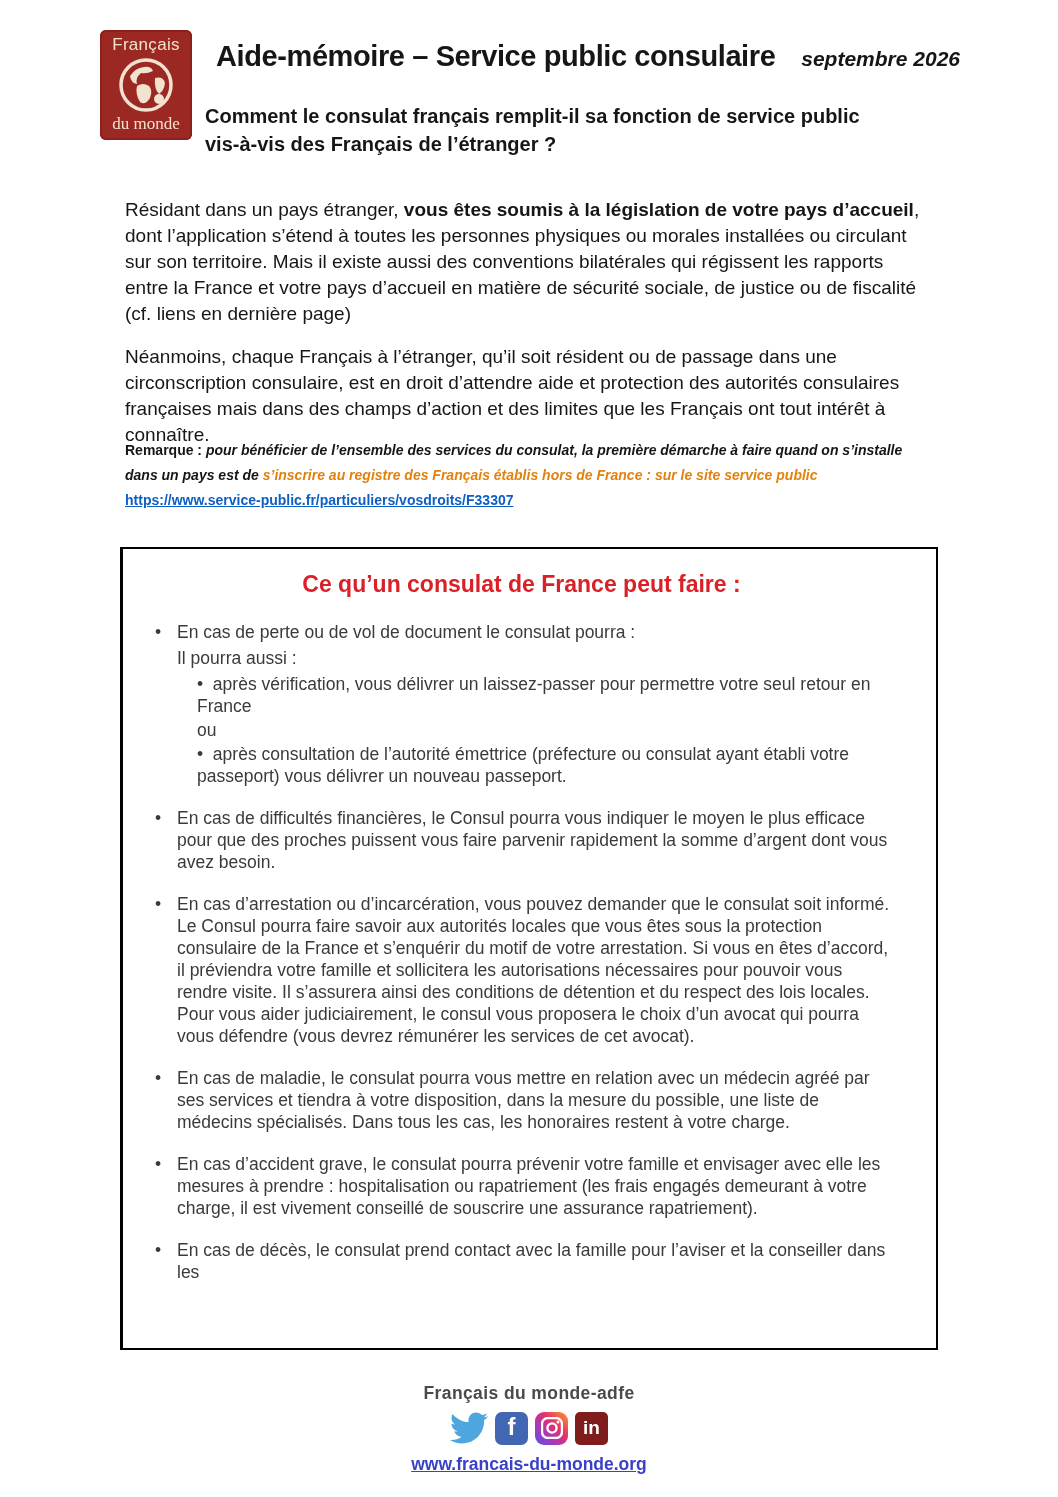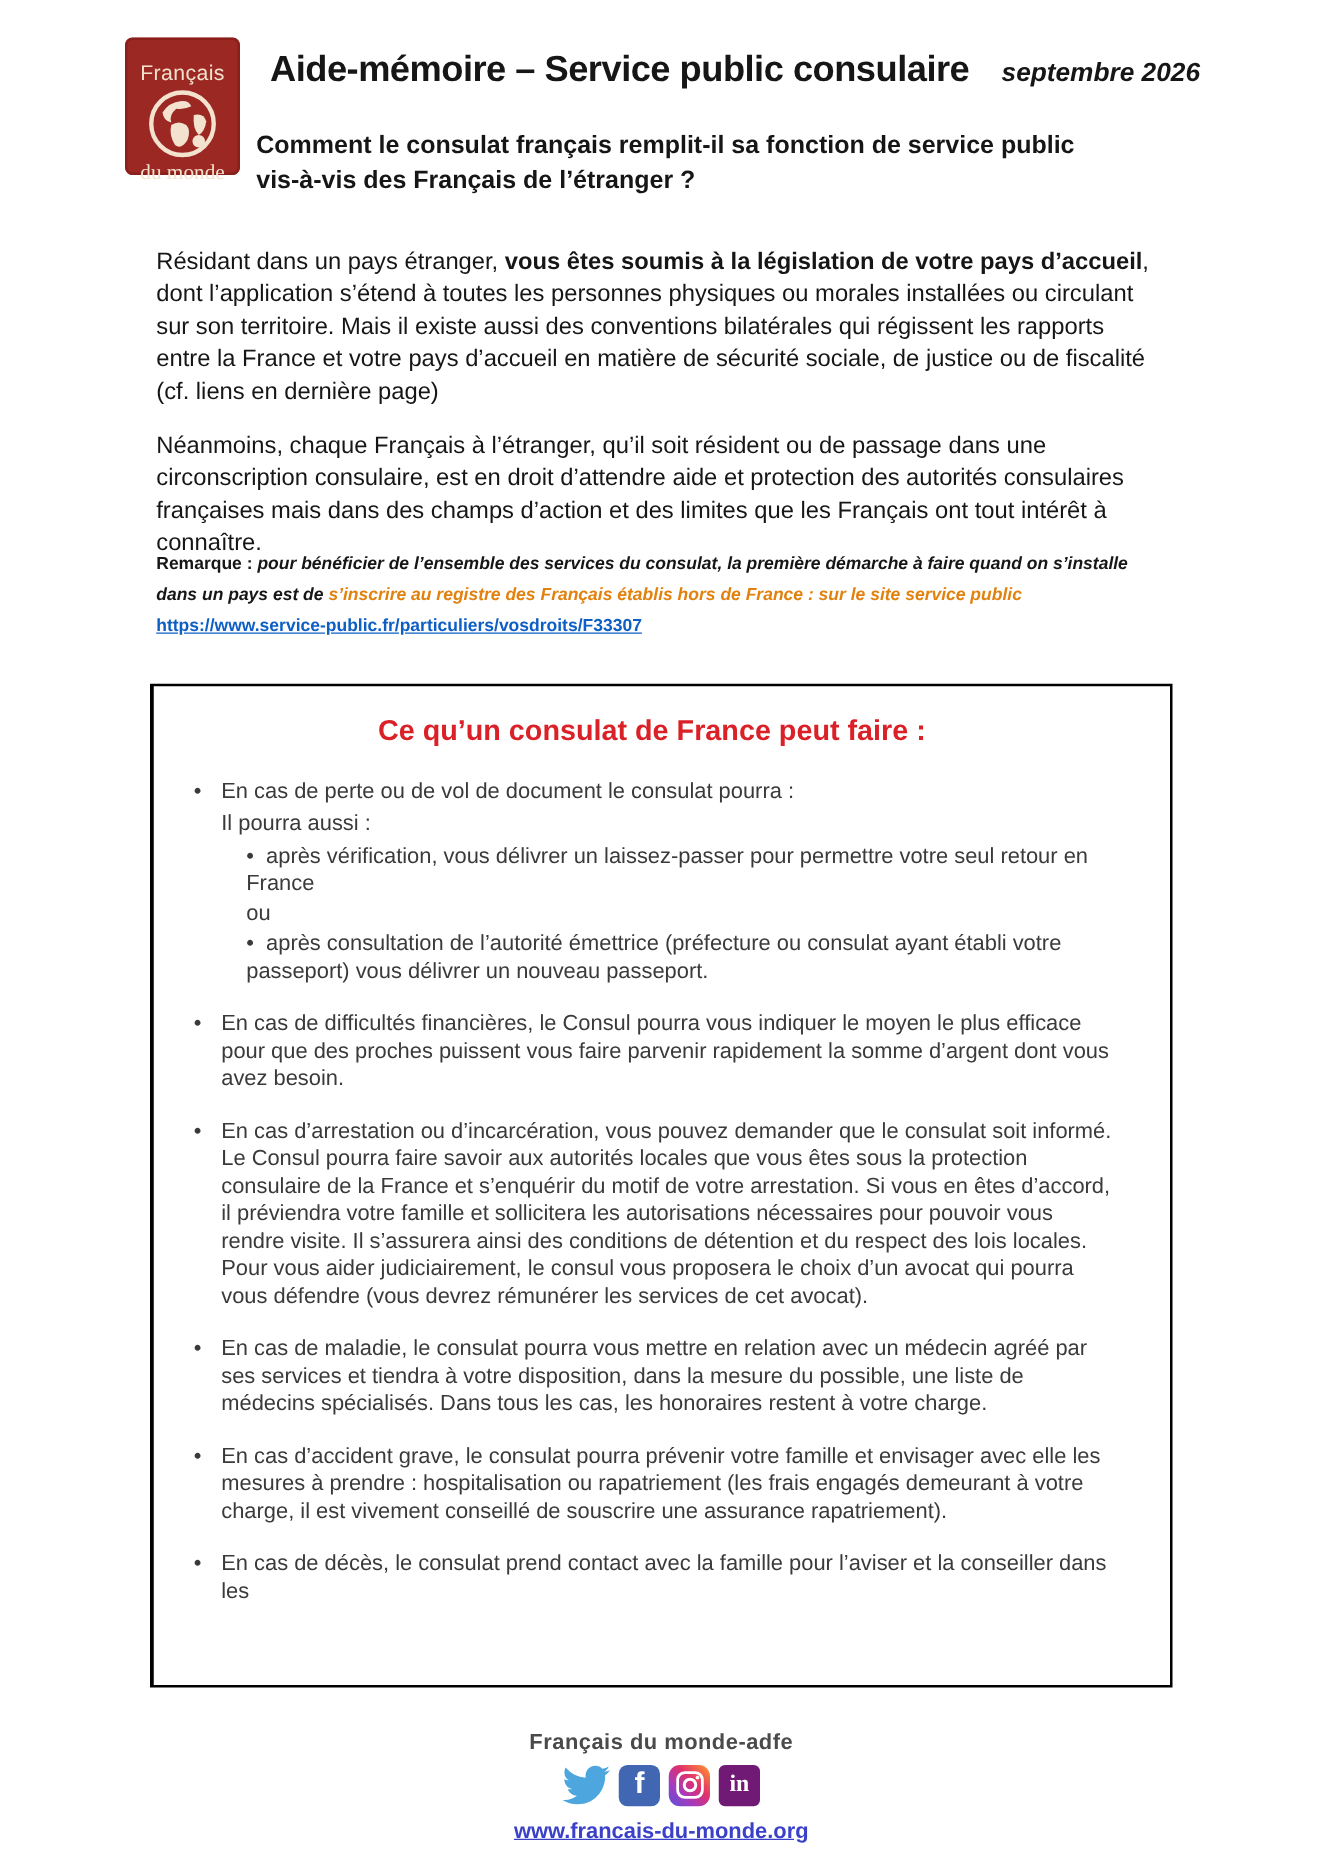--- a/index.html
+++ b/index.html
@@ -8,21 +8,21 @@
     background:#ffffff; font-family:"Liberation Sans", sans-serif; color:#161616;
     overflow:hidden;
   }
 
   
   .logo {
     position:absolute; left:100px; top:30px; width:92px; height:110px;
     background:#9c2823; border-radius:6px; color:#f2e2ce; text-align:center;
     box-shadow:inset 0 0 0 2px #8a1f1b;
   }
-  .logo-top { font-size:17px; padding-top:19px; letter-spacing:.3px; }
+  .logo-top { font-size:17px; padding-top:5px; letter-spacing:.3px; }
   .logo-globe { display:block; margin:1px auto 0; }
   .logo-bottom { font-size:17px; margin-top:0px;font-family:Liberation Serif, serif; }
 
   .title-row { position:absolute; left:205px; top:40px; width:755px; display:flex; justify-content:space-between; align-items:baseline; }
   .doc-title { font-size:29px; font-weight:bold; letter-spacing:-.4px;margin-left:11px; }
   .doc-date  { font-size:21px; font-style:italic; font-weight:600; white-space:nowrap; }
 
   .subtitle { position:absolute; left:205px; top:102px; width:700px; font-size:20px; font-weight:bold; line-height:28px; }
 
   
@@ -51,21 +51,21 @@
   .sub-dotted::before { content:"\2022\00a0\00a0"; }
   .sub-gap { margin-bottom:2px; }
   .group-end { margin-bottom:20px; }
 
   
   .footer { position:absolute; top:1383px; left:0; width:100%; text-align:center; }
   .footer-org { font-size:17.5px; font-weight:bold; color:#4a4a4a; letter-spacing:.4px; }
   .icon-row { margin-top:5px; display:flex; justify-content:center; align-items:center; gap:7px; height:38px; }
   .sq { width:33px; height:33px; border-radius:7px; display:flex; align-items:center; justify-content:center; color:#fff; font-weight:bold; }
   .fb { background:#4267b2; font-size:24px; padding-bottom:2px; box-sizing:border-box; }
-  .li { background:#701a75; border-radius:5px; font-size:19px;font-family:Liberation Serif, serif; }
+  .li { background:#7f1d1d; border-radius:5px; font-size:19px; }
   .ig { background:linear-gradient(45deg,#5851db 0%,#a23bbf 30%,#e1306c 60%,#fd8d32 95%); border-radius:9px; }
   .footer-url { display:inline-block; margin-top:7px; font-size:17.5px; color:#3a41c8; text-decoration:underline; font-weight:600; }
 </style>
 </head>
 <body>
 
 <div class="page">
 
   <div class="logo">
     <div class="logo-top">Français</div>

